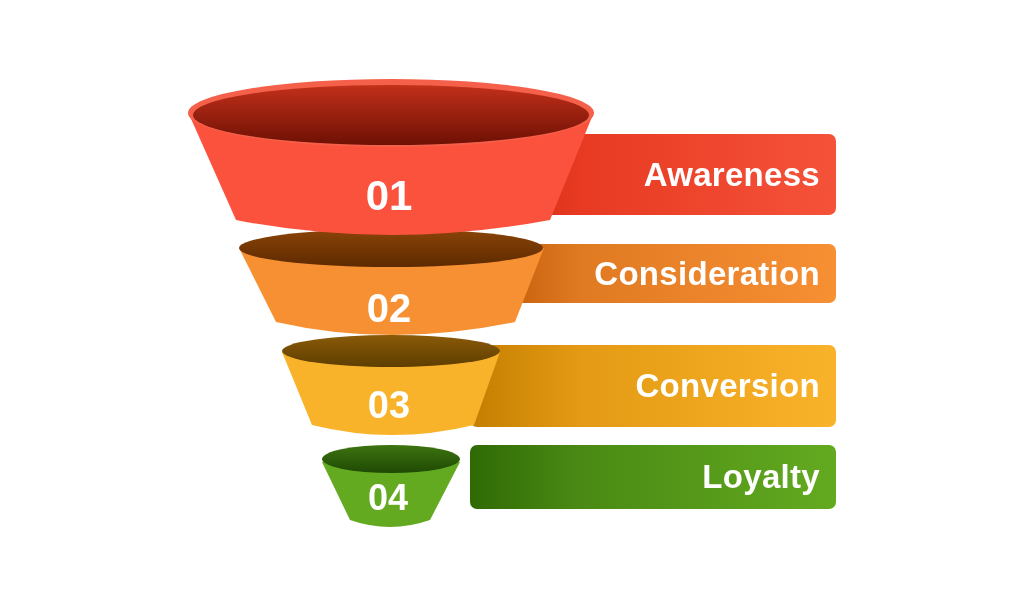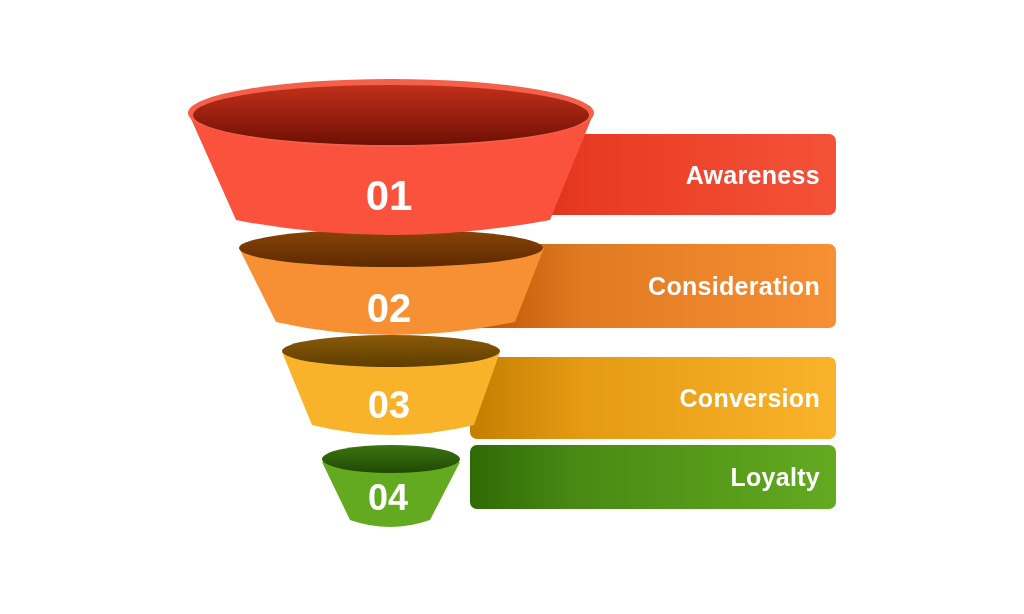--- a/index.html
+++ b/index.html
@@ -12,27 +12,27 @@
     border-radius: 7px;
     box-sizing: border-box;
   }
   .bar-label {
     position: absolute;
     right: 16px;
     top: 50%;
     transform: translateY(-50%);
     color: #ffffff;
     font-weight: bold;
-    font-size: 25px;
+    font-size: 33px;
     letter-spacing: 0.3px;
     white-space: nowrap;
   }
   #bar-1 { top: 134px; height: 81px; background: linear-gradient(90deg, #c8240c 0%, #e83a22 30%, #f5523a 100%); }
-  #bar-2 { top: 244px; height: 84px; background: linear-gradient(90deg, #b85200 0%, #e07a22 30%, #f78f33 100%); text-decoration: underline; }
-  #bar-3 { top: 345px; height: 82px; background: linear-gradient(90deg, #c47e00 0%, #e49a14 30%, #f9b32a 100%); margin-top: 12px; }
+  #bar-2 { top: 244px; height: 59px; background: linear-gradient(90deg, #b85200 0%, #e07a22 30%, #f78f33 100%); text-decoration: underline; }
+  #bar-3 { top: 345px; height: 82px; background: linear-gradient(90deg, #c47e00 0%, #e49a14 30%, #f9b32a 100%); }
   #bar-4 { top: 445px; height: 64px; background: linear-gradient(90deg, #2f6a05 0%, #4a8a14 30%, #63aa20 100%); }
   svg.funnel { position: absolute; left: 0; top: 0; }
   .num {
     font-family: "Liberation Sans", "DejaVu Sans", sans-serif;
     font-weight: bold;
     fill: #ffffff;
     text-anchor: middle;
   }
 </style>
 </head>

